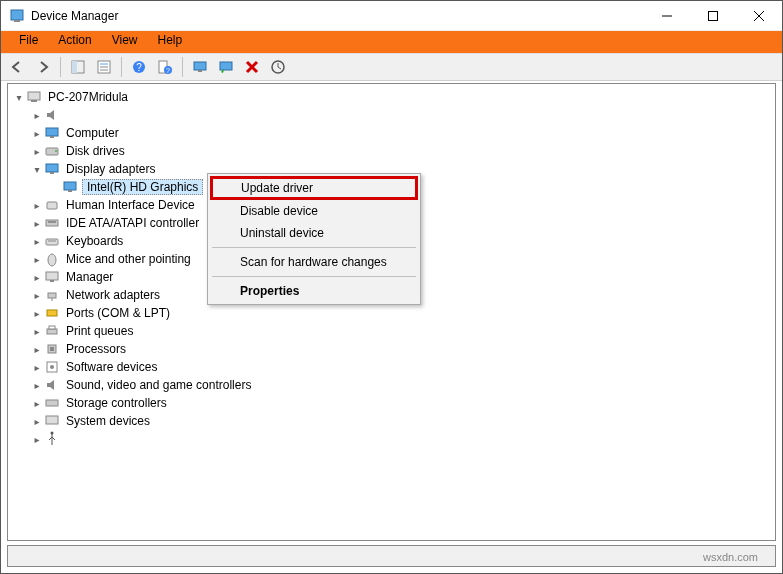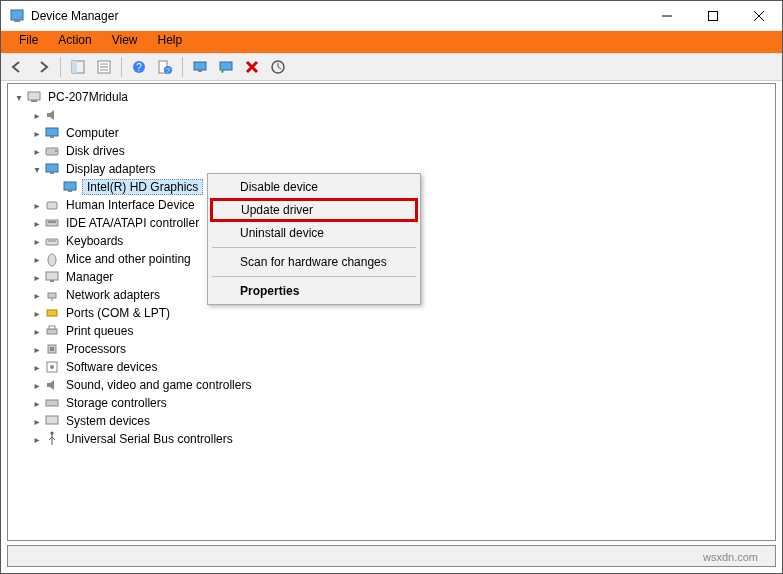--- a/index.html
+++ b/index.html
@@ -338,28 +338,27 @@
         </div>
 
       <div class="tree-row" style="padding-left:22px">
           <span class="expander">▸</span>
           <span class="icon">
             <svg width="16" height="16">
               <path d="M8 2 L8 14 M8 6 L5 9 M8 6 L11 9" stroke="#555" fill="none"></path>
               <circle cx="8" cy="2" r="1.5" fill="#555"></circle>
             </svg>
           </span>
-          <span class="label">Universal Serial Bus controllers</span>
         </div>
     </div>
   </div>
 
   <div class="context-menu" style="left:206px; top:172px; width:214px;">
+    <div class="cm-item cm-highlight">Update driver</div>
     <div class="cm-item">Disable device</div>
-    <div class="cm-item cm-highlight">Update driver</div>
     <div class="cm-item">Uninstall device</div>
     <div class="cm-sep"></div>
     <div class="cm-item">Scan for hardware changes</div>
     <div class="cm-sep"></div>
     <div class="cm-item" style="font-weight:bold">Properties</div>
   </div>
 
   <div class="statusbar"></div>
 
   <div style="position:absolute;bottom:10px;right:24px;font-size:11px;color:#888;">wsxdn.com</div>

